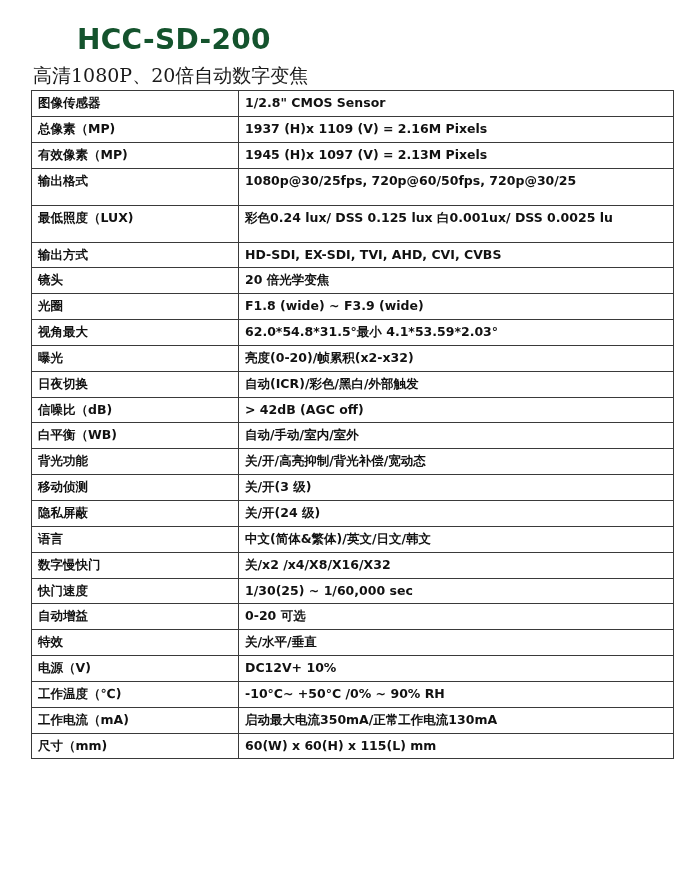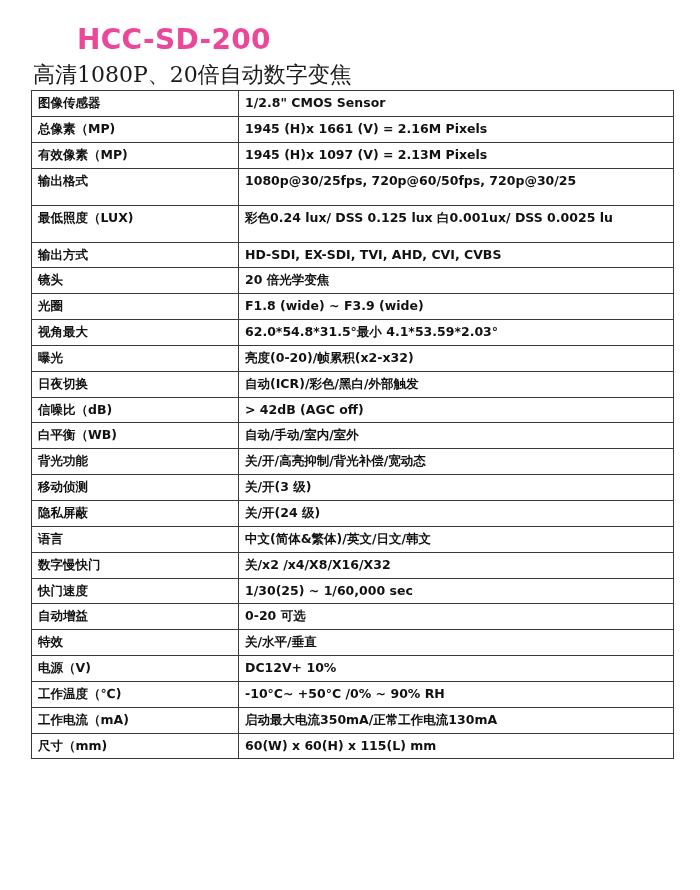--- a/index.html
+++ b/index.html
@@ -15,29 +15,29 @@
       color: #111;
     }
     .model-title {
       position: absolute;
       left: 77px;
       top: 22px;
       font-family: "DejaVu Sans", sans-serif;
       font-weight: bold;
       font-size: 28px;
       letter-spacing: 0.3px;
-      color: #ec4899;
+      color: #14532d;
       line-height: 36px;
     }
     .subtitle {
       position: absolute;
       left: 33px;
       top: 62px;
       font-family: "DejaVu Serif", serif;
-      font-size: 22px;
+      font-size: 19px;
       color: #1a1a1a;
       line-height: 26px;
       white-space: nowrap;
     }
     table.spec-table {
       position: absolute;
       left: 31px;
       top: 90px;
       width: 643px;
       border-collapse: collapse;
@@ -73,21 +73,21 @@
 <div class="subtitle">高清1080P、20倍自动数字变焦</div>
 
 <table class="spec-table">
   <tbody>
     <tr>
       <td class="label">图像传感器</td>
       <td>1/2.8" CMOS Sensor</td>
     </tr>
     <tr>
       <td class="label">总像素（MP)</td>
-      <td>1945 (H)x 1661 (V) = 2.16M Pixels</td>
+      <td>1937 (H)x 1109 (V) = 2.16M Pixels</td>
     </tr>
     <tr>
       <td class="label">有效像素（MP)</td>
       <td>1945 (H)x 1097 (V) = 2.13M Pixels</td>
     </tr>
     <tr>
       <td class="label tall">输出格式</td>
       <td class="tall">1080p@30/25fps, 720p@60/50fps, 720p@30/25</td>
     </tr>
     <tr>

